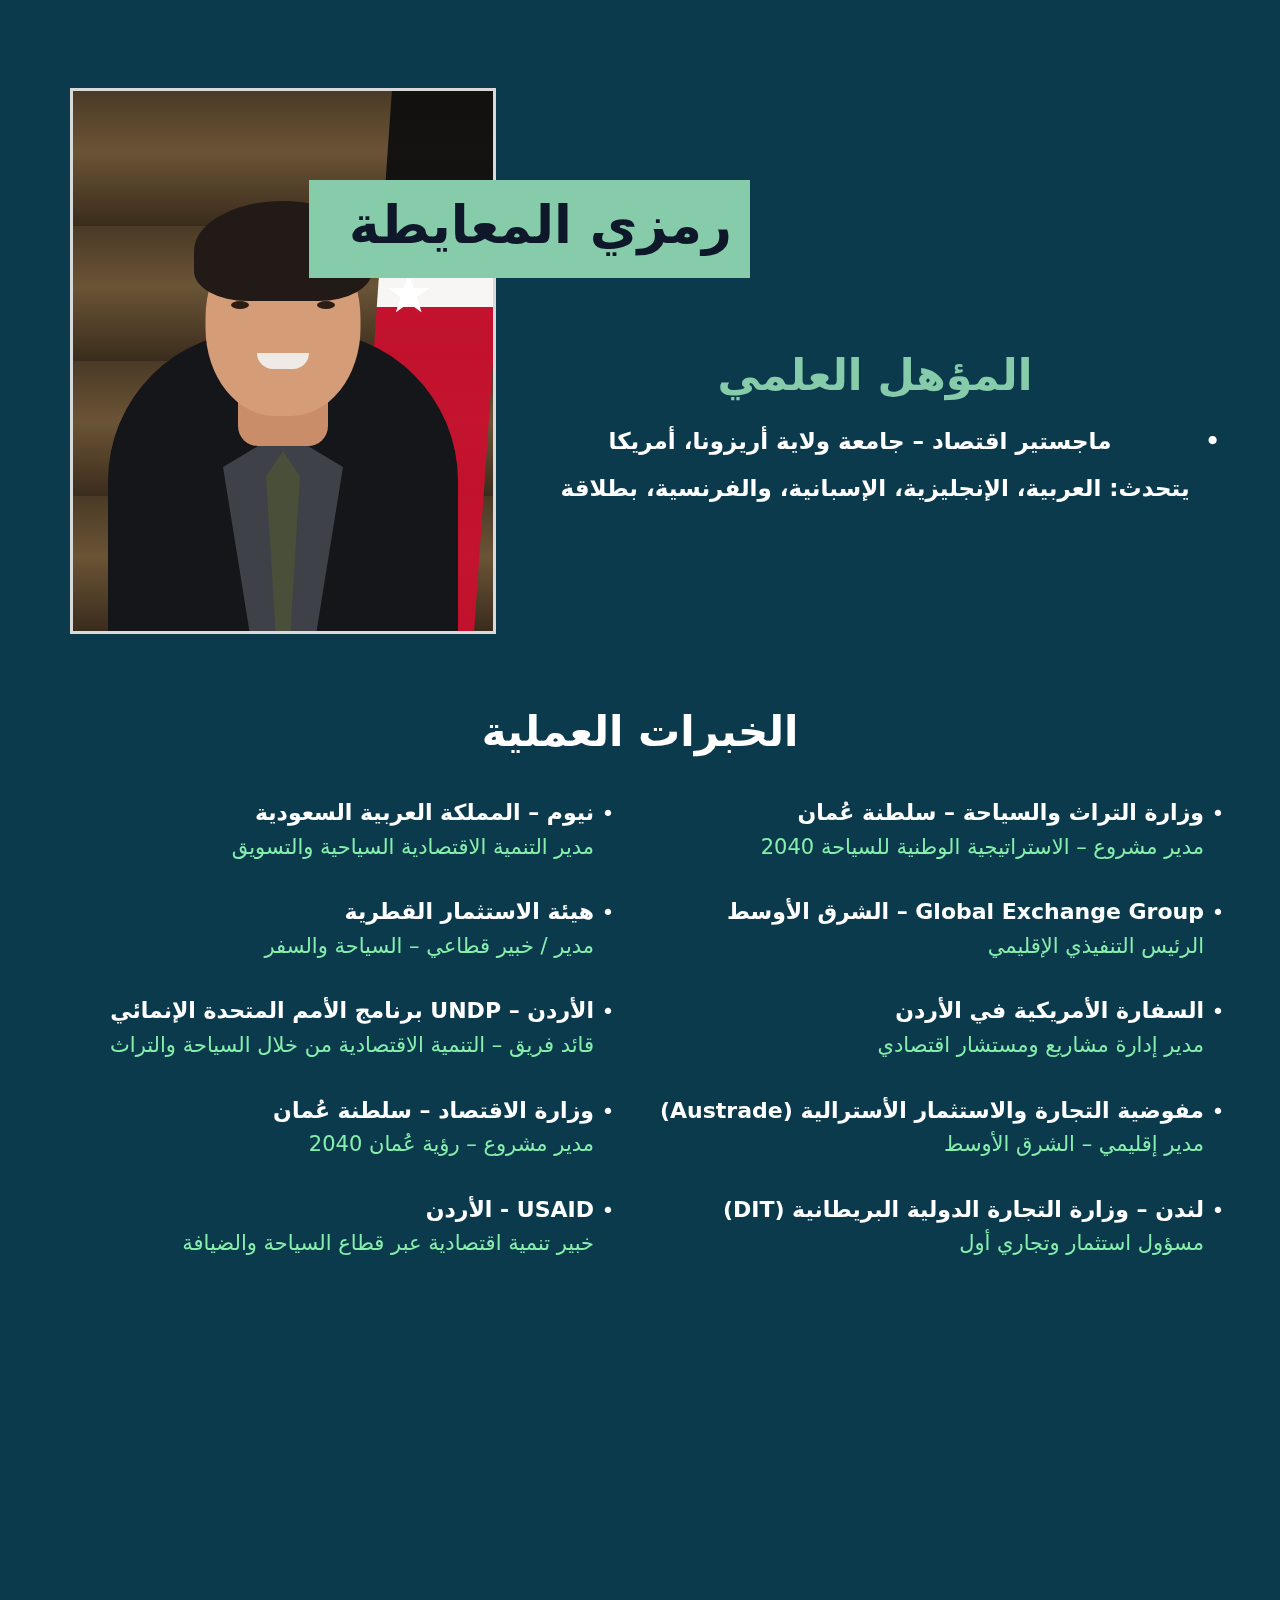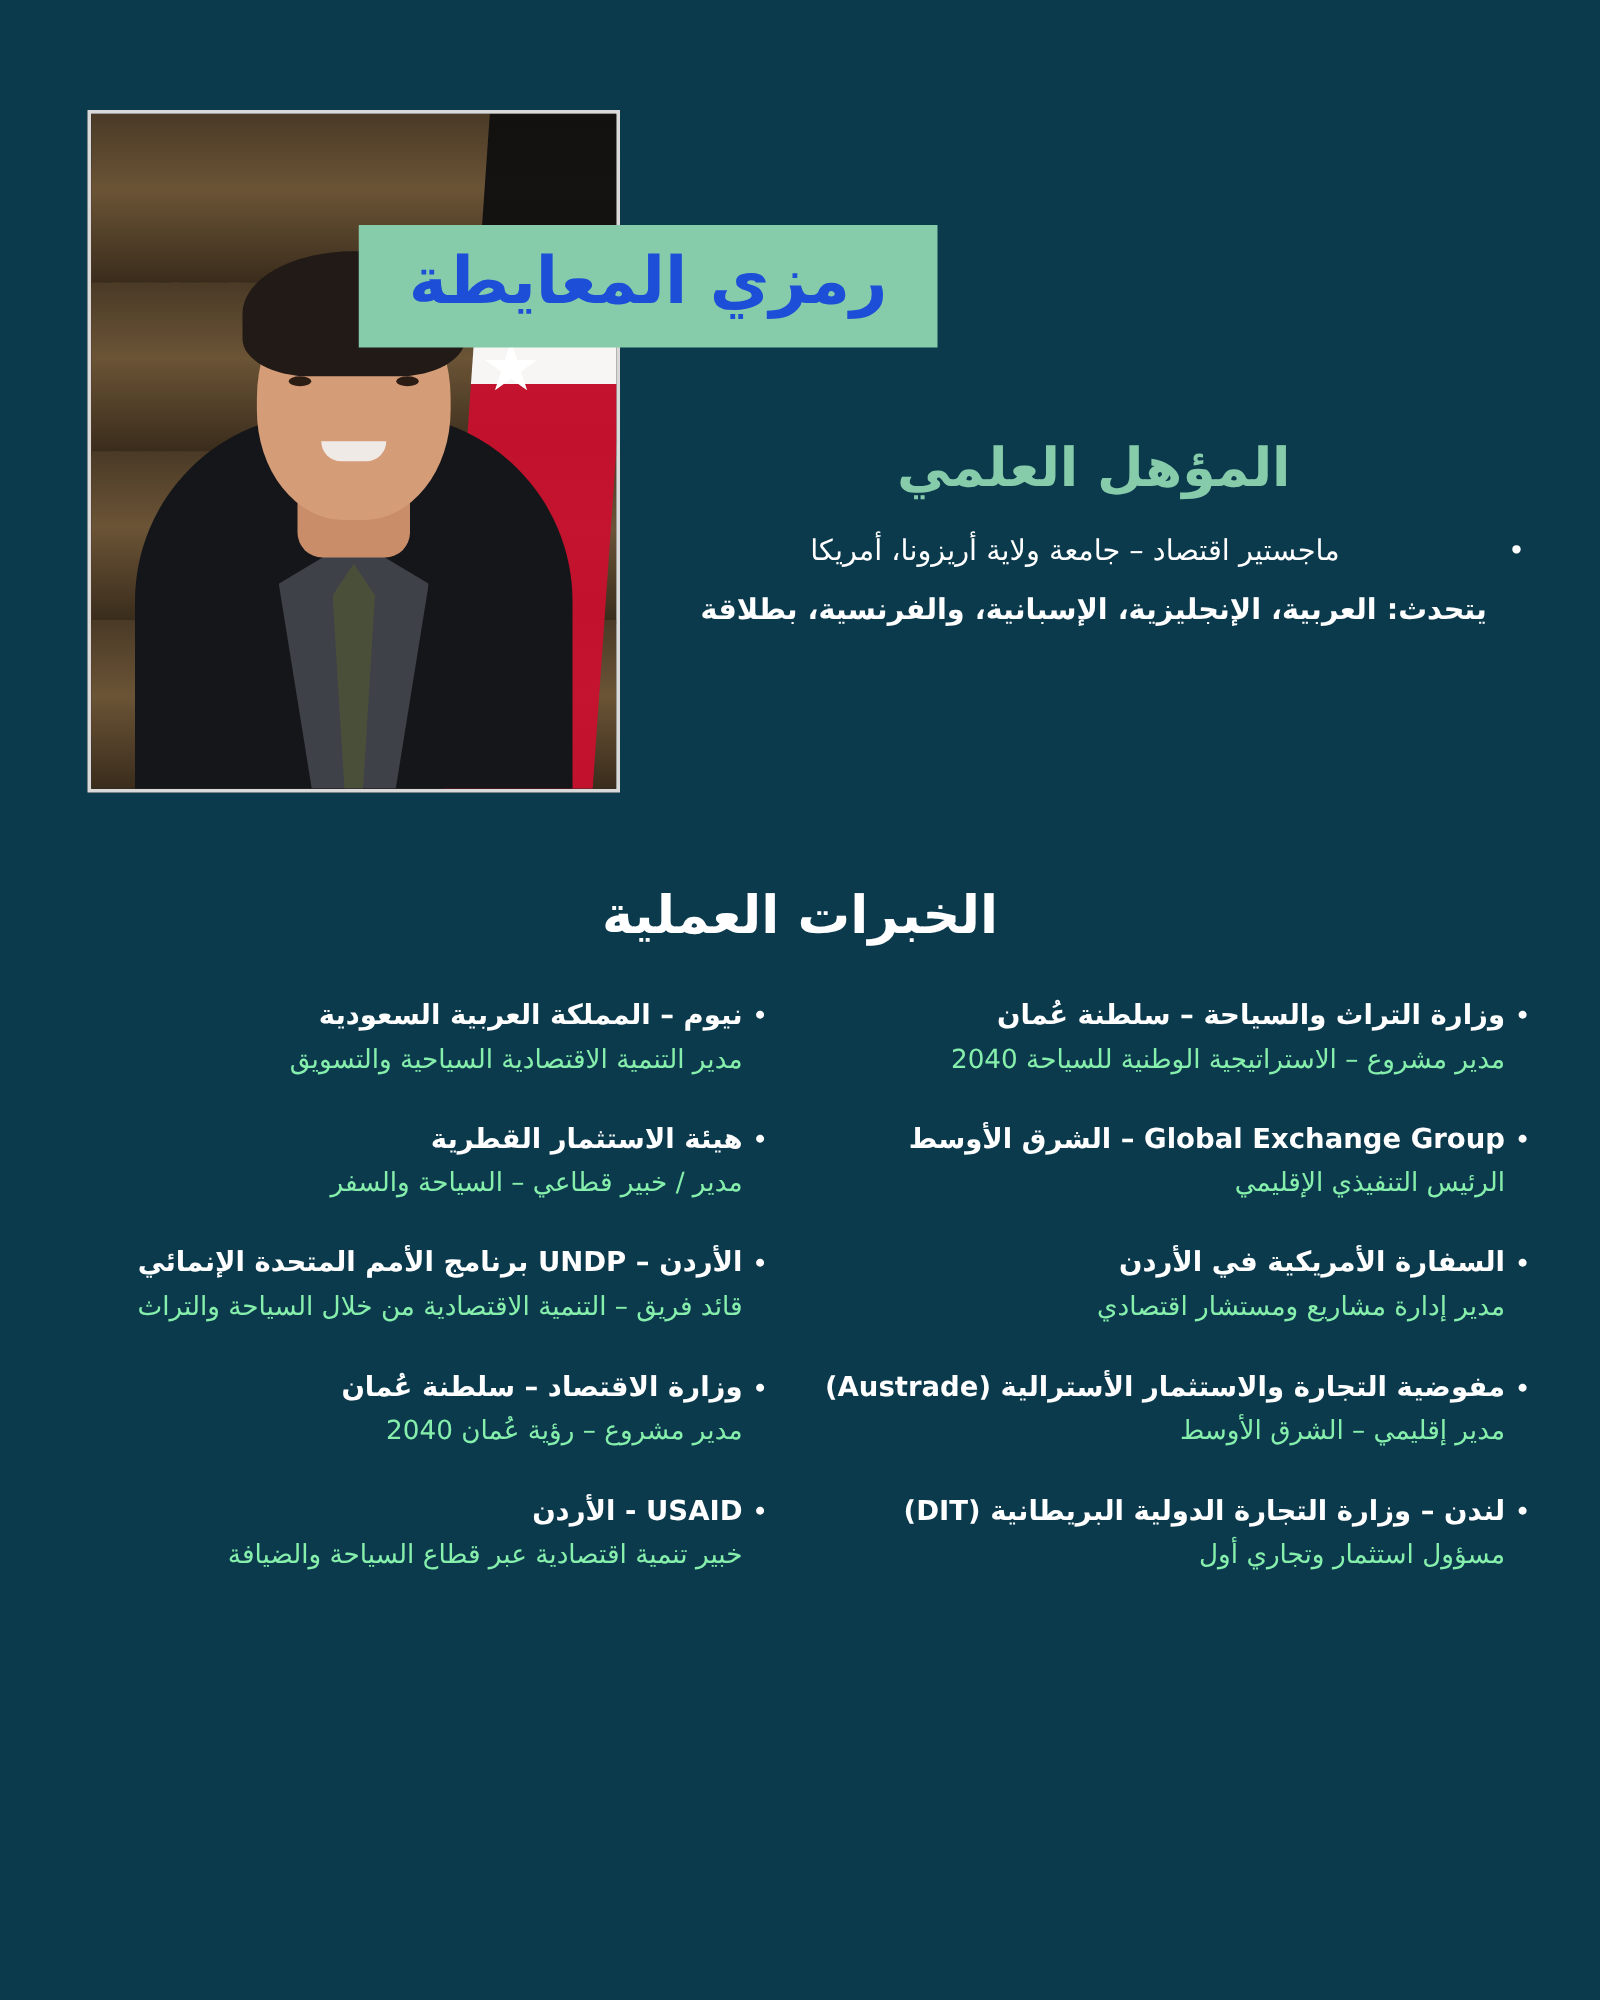--- a/index.html
+++ b/index.html
@@ -160,22 +160,22 @@
     width: 52px; height: 16px;
     background: #f0eae6;
     border-radius: 0 0 26px 26px;
   }
 
   .name-badge {
     position: absolute;
     top: 180px;
     right: 530px;
     background: #86ccaa;
-    color: #1d4ed8;
-    padding: 16px 40px 22px 40px;
+    color: #0f172a;
+    padding: 16px 18px 22px 40px;
     font-size: 52px;
     font-weight: bold;
     letter-spacing: 0;
     line-height: 1.15;
   }
 
   .qual-block {
     position: absolute;
     top: 350px;
     right: 60px;
@@ -188,21 +188,21 @@
     font-weight: bold;
     margin-bottom: 20px;
   }
   .qual-list {
     list-style: none;
     margin: 0;
     padding: 0;
   }
   .qual-list li {
     font-size: 23px;
-    font-weight: normal;
+    font-weight: bold;
     line-height: 1.85;
     padding-right: 30px;
     position: relative;
     text-align: center;
   }
   .qual-list li::before {
     content: "•";
     position: absolute;
     right: 0;
     top: 0;

